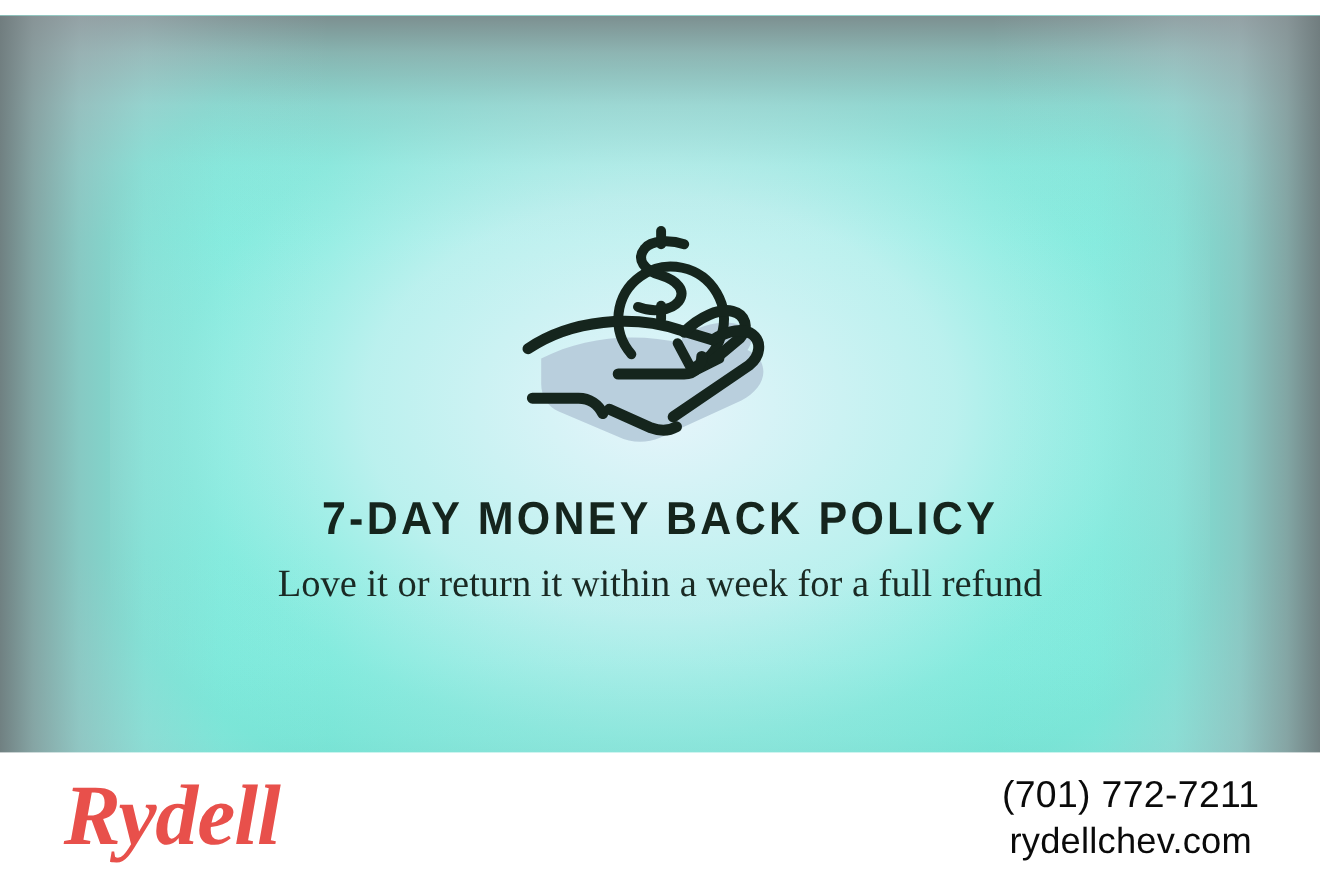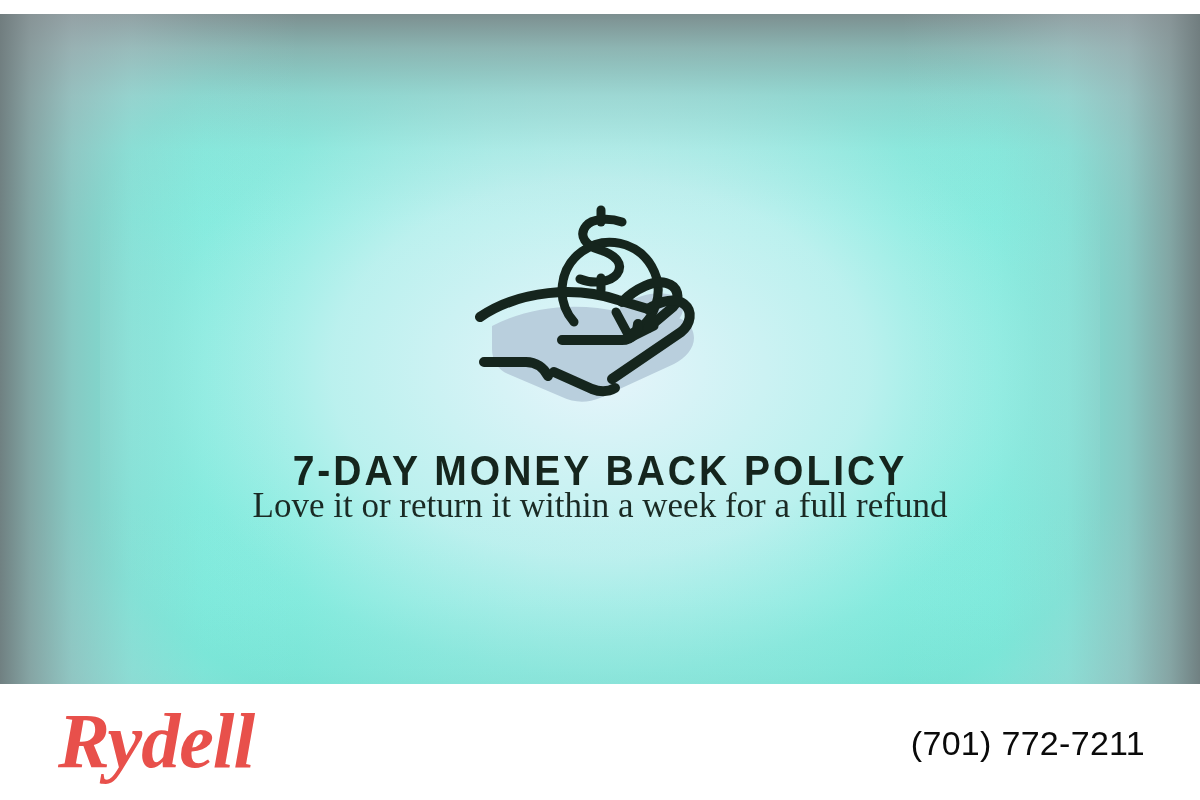--- a/index.html
+++ b/index.html
@@ -109,21 +109,21 @@
     line-height: 46px;
     letter-spacing: 3.2px;
     color: #15251d;
     transform: scaleX(0.93);
     transform-origin: 50% 50%;
     white-space: nowrap;
   }
   .subhead {
     position: absolute;
     left: 50%;
-    top: 468px;
+    top: 493px;
     transform: translateX(-50%);
     width: 700px;
     text-align: center;
     font-family: "Liberation Serif", "DejaVu Serif", serif;
     font-weight: 400;
     font-size: 35px;
     line-height: 47px;
     color: #1a2a24;
   }
 
@@ -226,16 +226,17 @@
     <div class="headline">7-DAY MONEY BACK POLICY</div>
 
     <div class="subhead">Love it or return it within a week for a full refund</div>
   </div>
 
   <div class="footer">
     <div class="logo">Rydell</div>
 
     <div class="contact">
       <div class="phone">(701) 772-7211</div>
+      <div class="web">rydellchev.com</div>
     </div>
   </div>
 
 </div>
 
 </body></html>

